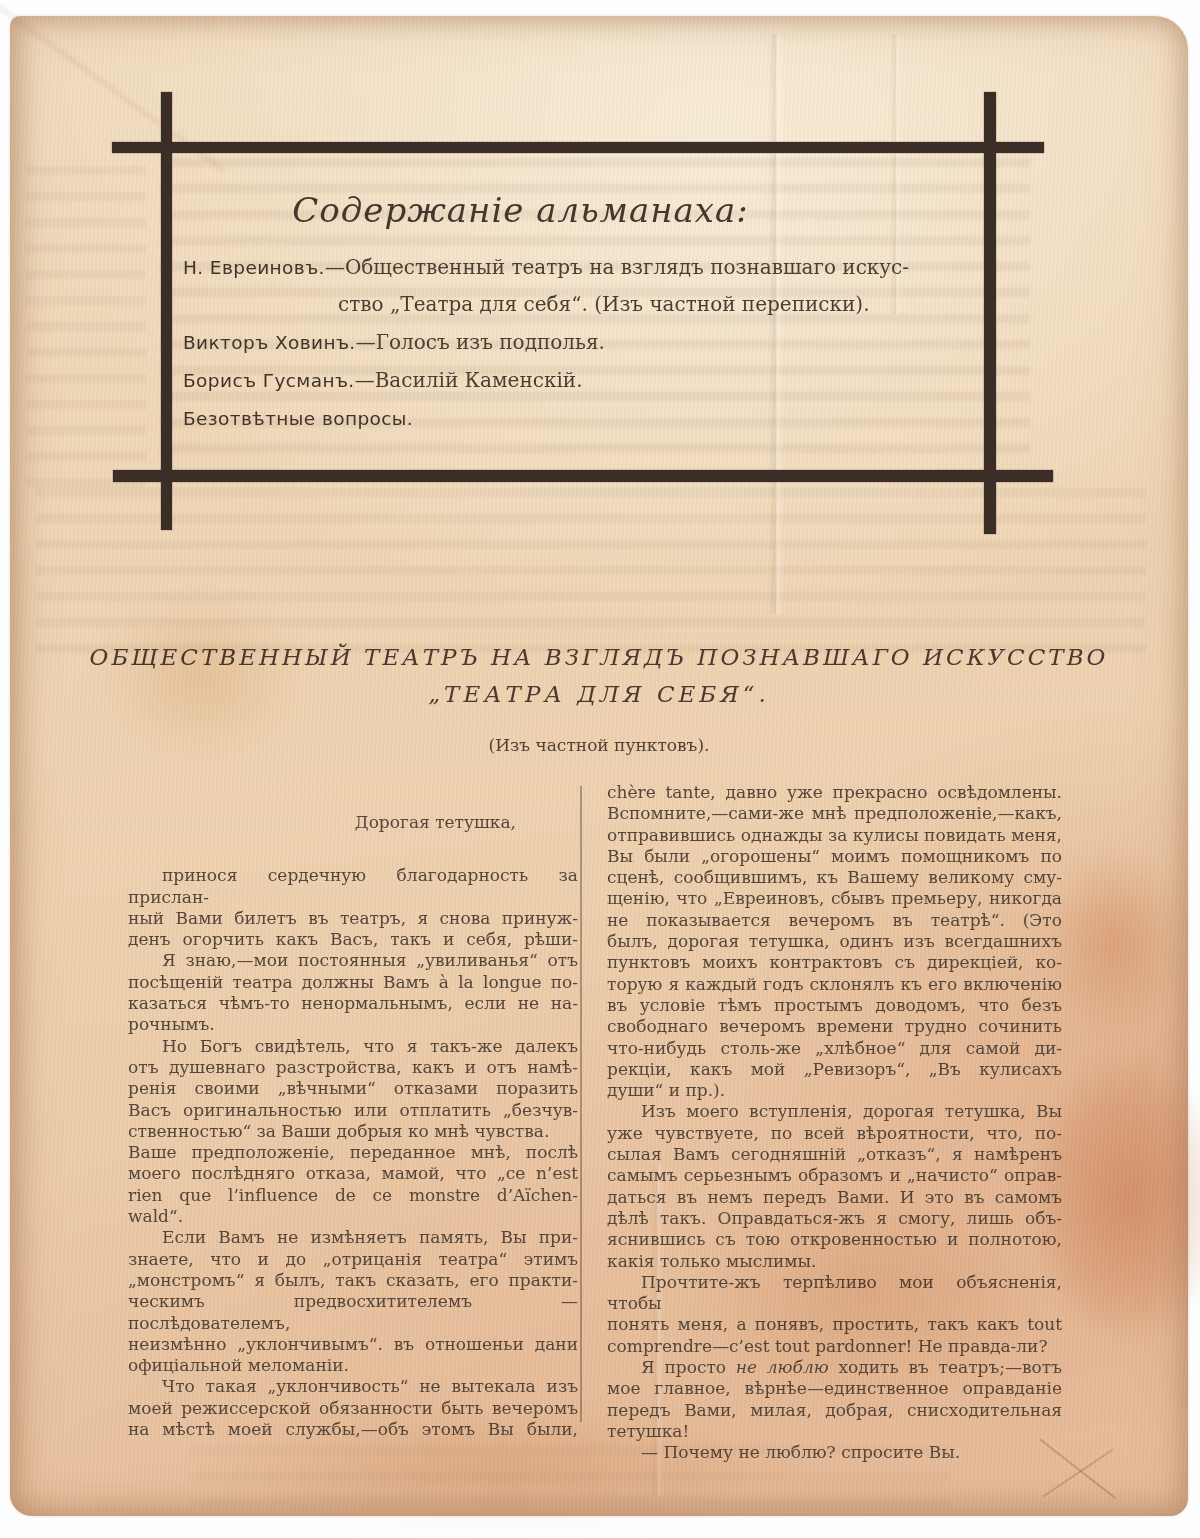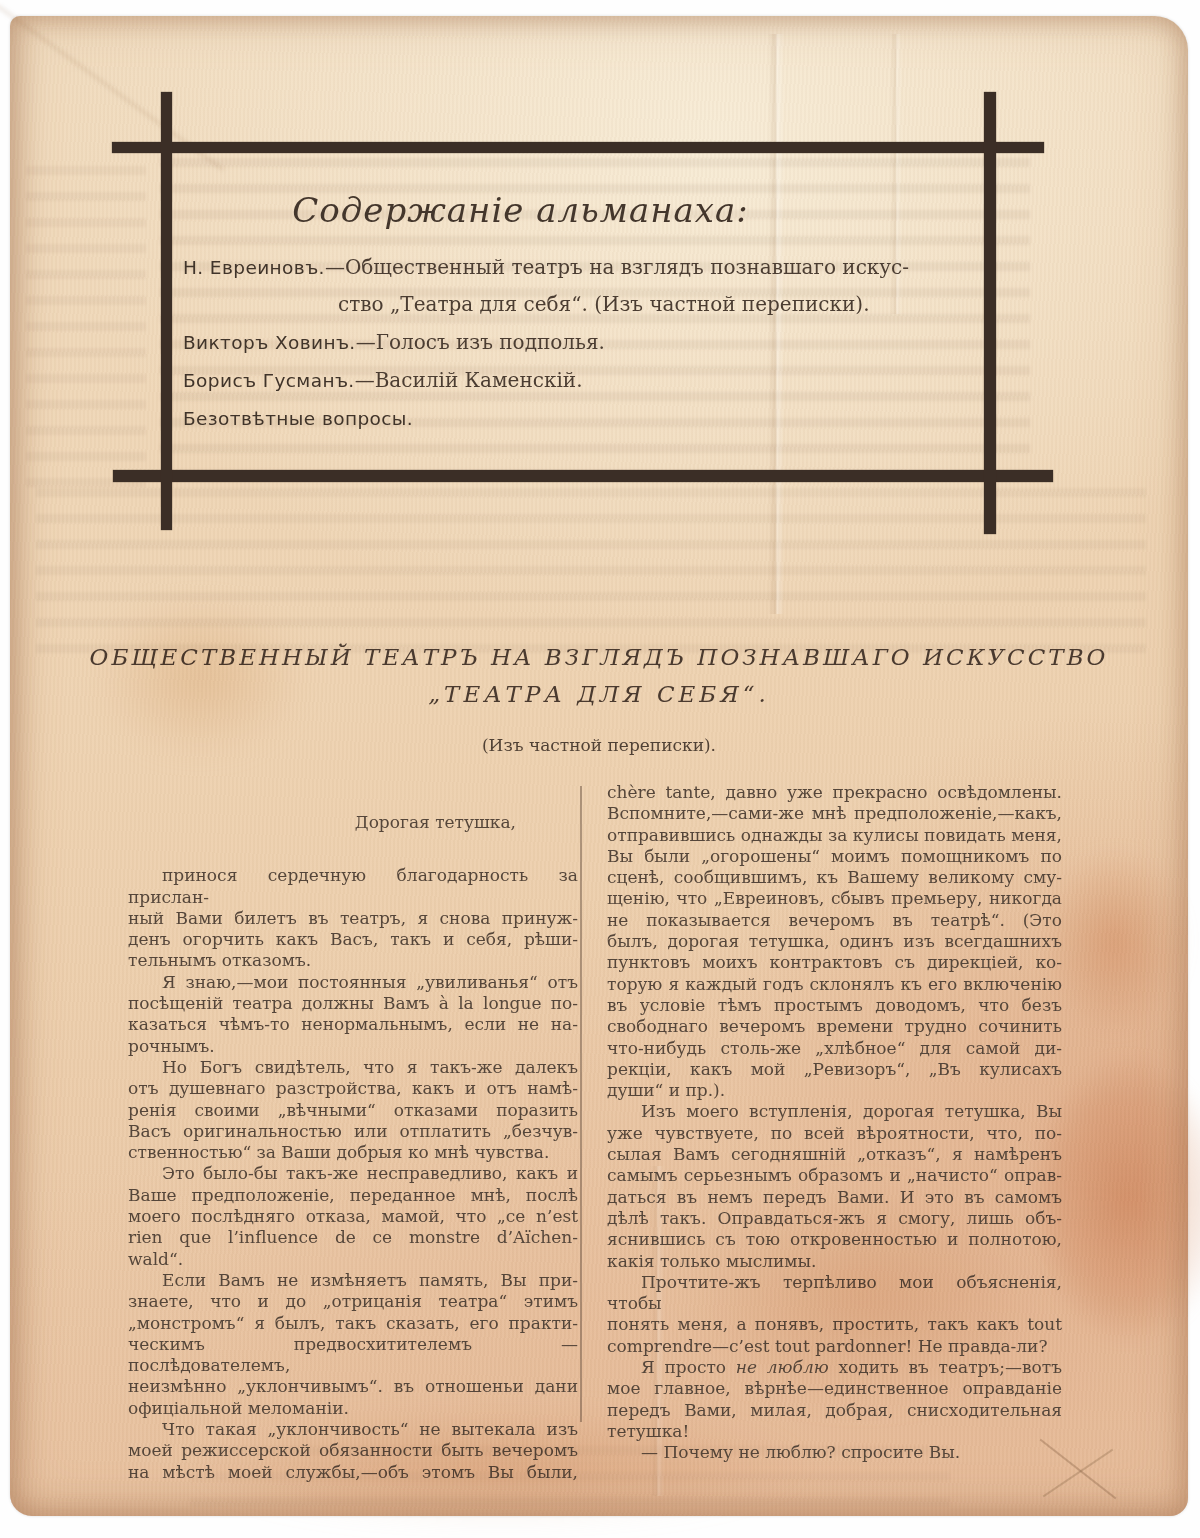--- a/index.html
+++ b/index.html
@@ -135,39 +135,37 @@
   </div>
   <div class="toc-line toc-e3">
     <span class="toc-author">Борисъ Гусманъ.</span><span>—Василій Каменскій.</span>
   </div>
   <div class="toc-line toc-e4">
     <span class="toc-author">Безотвѣтные вопросы.</span><span></span>
   </div>
 
   <div class="art-title art-title-1">ОБЩЕСТВЕННЫЙ ТЕАТРЪ НА ВЗГЛЯДЪ ПОЗНАВШАГО ИСКУССТВО</div>
   <div class="art-title art-title-2">„ТЕАТРА ДЛЯ СЕБЯ“.</div>
-  <div class="art-sub">(Изъ частной переписки).</div>
+  <div class="art-sub">(Изъ частной пунктовъ).</div>
 
   <div class="columns">
     <div class="col col-left">
         <div class="salutation">Дорогая тетушка,</div>
         <div class="line first">принося сердечную благодарность за прислан-</div>
         <div class="line">ный Вами билетъ въ театръ, я снова принуж-</div>
         <div class="line">денъ огорчить какъ Васъ, такъ и себя, рѣши-</div>
-        <div class="line last">тельнымъ отказомъ.</div>
         <div class="line first">Я знаю,—мои постоянныя „увиливанья“ отъ</div>
         <div class="line">посѣщеній театра должны Вамъ à la longue по-</div>
         <div class="line">казаться чѣмъ-то ненормальнымъ, если не на-</div>
         <div class="line last">рочнымъ.</div>
         <div class="line first">Но Богъ свидѣтель, что я такъ-же далекъ</div>
         <div class="line">отъ душевнаго разстройства, какъ и отъ намѣ-</div>
         <div class="line">ренія своими „вѣчными“ отказами поразить</div>
         <div class="line">Васъ оригинальностью или отплатить „безчув-</div>
         <div class="line last">ственностью“ за Ваши добрыя ко мнѣ чувства.</div>
-        <div class="line first">Это было-бы такъ-же несправедливо, какъ и</div>
         <div class="line">Ваше предположеніе, переданное мнѣ, послѣ</div>
         <div class="line">моего послѣдняго отказа, мамой, что „ce n’est</div>
         <div class="line">rien que l’influence de ce monstre d’Aïchen-</div>
         <div class="line last">wald“.</div>
         <div class="line first">Если Вамъ не измѣняетъ память, Вы при-</div>
         <div class="line">знаете, что и до „отрицанія театра“ этимъ</div>
         <div class="line">„монстромъ“ я былъ, такъ сказать, его практи-</div>
         <div class="line">ческимъ предвосхитителемъ — послѣдователемъ,</div>
         <div class="line">неизмѣнно „уклончивымъ“. въ отношеньи дани</div>
         <div class="line last">офиціальной меломаніи.</div>

